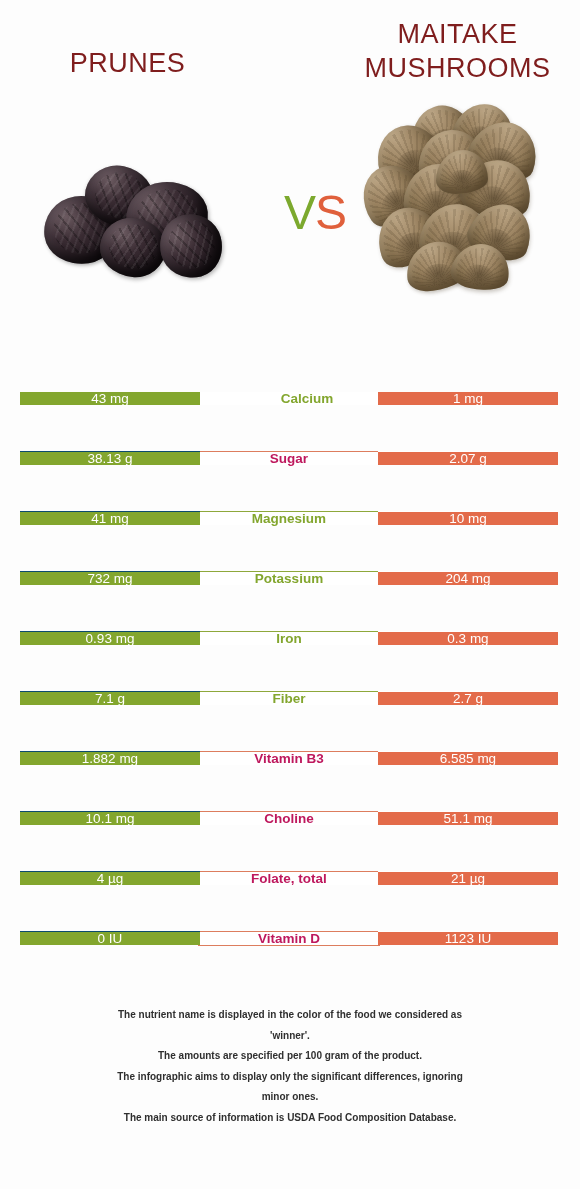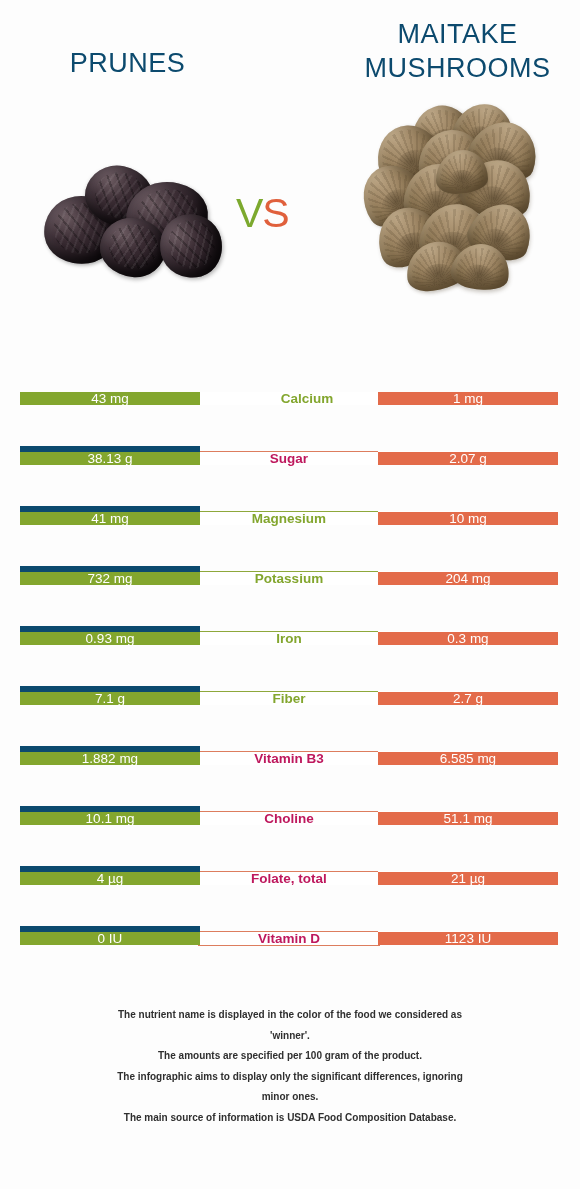--- a/index.html
+++ b/index.html
@@ -20,35 +20,35 @@
   .header {
     position:absolute; top:0; left:0;
     width:580px; height:330px;
   }
   .title {
     position:absolute;
     font-weight:300;
     font-size:27px;
     line-height:34px;
     letter-spacing:0.5px;
-    color:#0c4a6e;
+    color:#7f1d1d;
     text-align:center;
   }
   .title-left  { left:20px;  top:46px;  width:215px; }
   .title-right { left:345px; top:17px;  width:225px; }
 
   
   .vs {
     position:absolute;
     left:236px; top:182px;
     width:110px;
-    font-size:41px;
+    font-size:48px;
     font-weight:400;
     letter-spacing:-1px;
-    text-align:left;
+    text-align:right;
     line-height:62px;
     white-space:nowrap;
   }
   .vs .v { color:#7CA92E; }
   .vs .s { color:#E0603C; }
 
   
   .food-img { position:absolute; }
 
   
@@ -120,21 +120,21 @@
     display:flex;
     align-items:center;
     justify-content:center;
     font-size:13.5px;
     line-height:1;
   }
   .cell-left  { width:180px; color:#ffffff; background:#83A62E; font-weight:400; }
   .cell-mid   { width:178px; background:#ffffff; font-weight:700; font-size:13.5px; }
   .cell-right { width:180px; color:#ffffff; background:#E36B4A; font-weight:400; }
 
-  .cell-left  { border-top:6px solid #0c4a6e; }
+  .cell-left  { border-top:1px solid #0c4a6e; }
   .cell-right { border-top:1px solid #ffffff; }
   .row:first-child .cell-left,
   .row:first-child .cell-right { border-top:none; }
 
   .cell-mid { border-top:1px solid transparent; }
   .row:first-child .cell-mid { border-top:none;padding-left:36px; }
   .row.win-left  .cell-mid { color:#83A62E; }
   .row.win-right .cell-mid { color:#be185d; }
   .row.sep-left  .cell-mid { border-top-color:#8EA83B; }
   .row.sep-right .cell-mid { border-top-color:#DD7D5E; }

